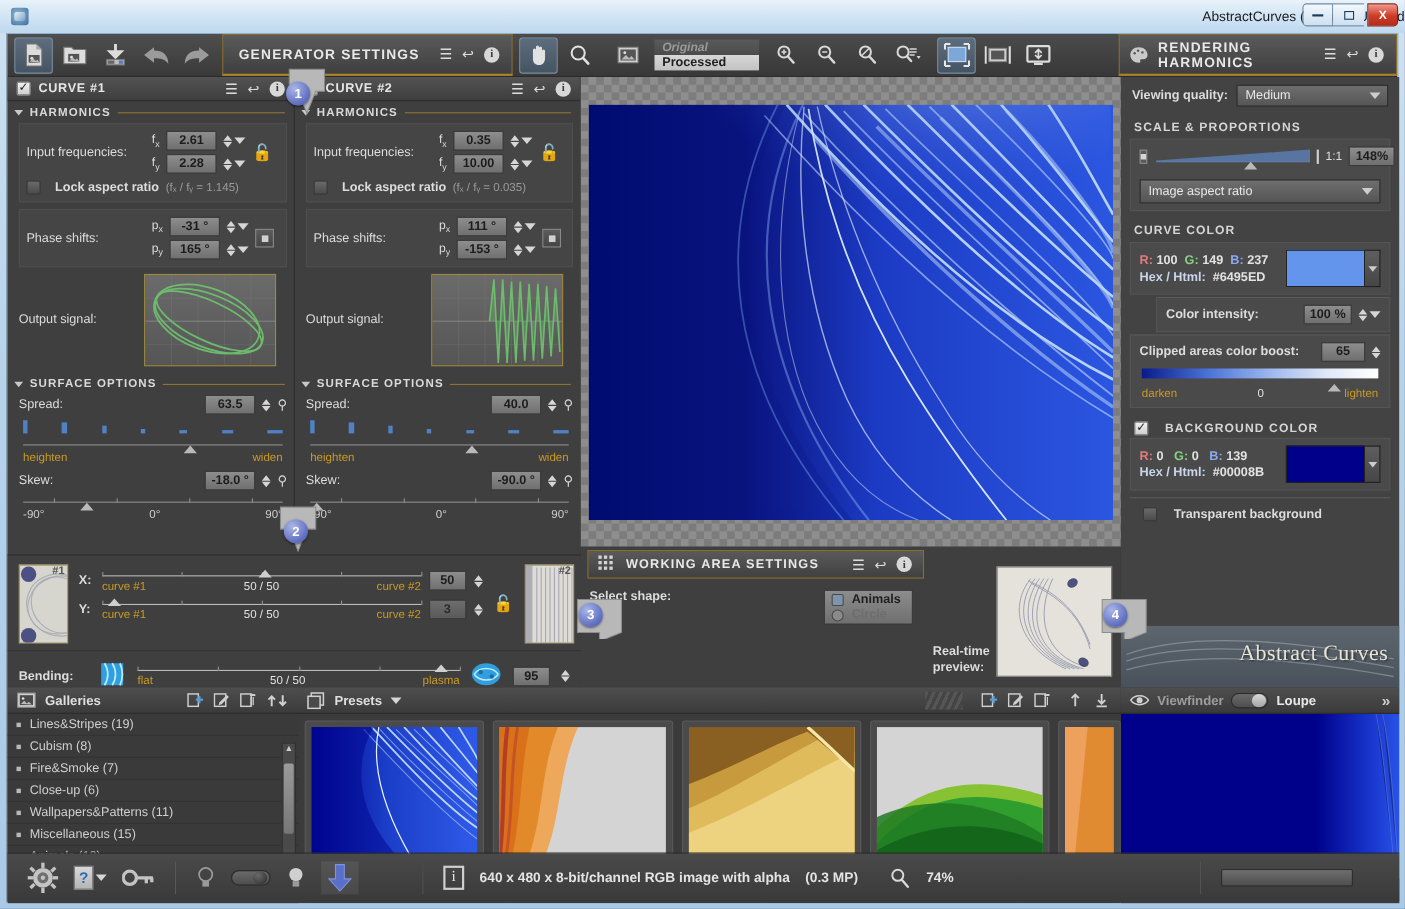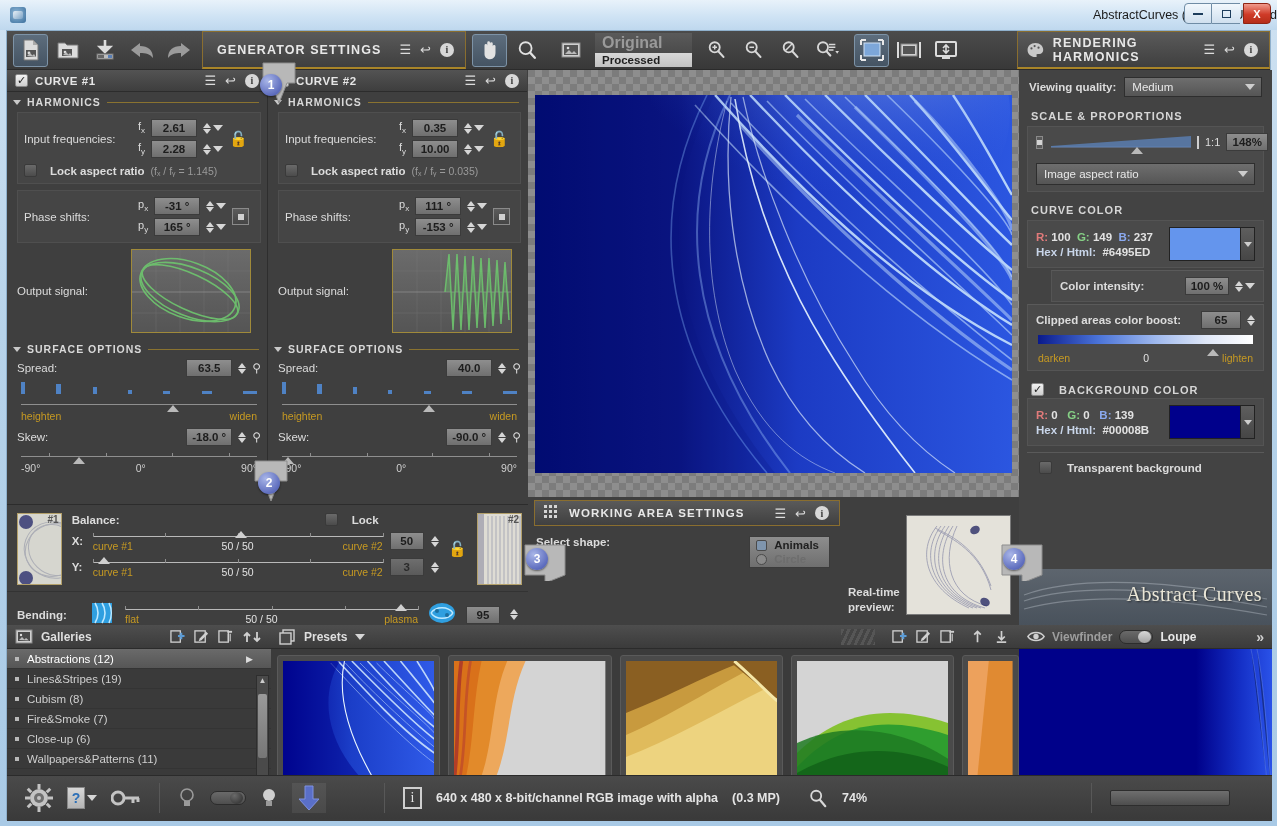--- a/index.html
+++ b/index.html
@@ -377,21 +377,21 @@
         <div class="sep-v"></div>
         <div class="tbtn">
           <svg width="20" height="18" viewBox="0 0 20 18">
               <rect x="1" y="2" width="18" height="14" fill="#cfcfcf" stroke="#888"></rect>
               <rect x="3" y="4" width="14" height="10" fill="#555"></rect>
               <circle cx="7" cy="7" r="1.3" fill="#ddd"></circle>
               <path d="M4 13l4-4 3 3 2-2 3 3z" fill="#bbb"></path>
             </svg>
         </div>
         <div style="display:flex;flex-direction:column;margin:0 6px;">
-          <div style="background:linear-gradient(180deg,#5a5a5a,#4b4b4b);color:#9a9a9a;font-size:16px;font-weight:bold;padding:1px 30px 1px 7px;">Original</div>
+          <div style="background:linear-gradient(180deg,#5a5a5a,#4b4b4b);color:#9a9a9a;font-size:11px;font-weight:bold;padding:1px 30px 1px 7px;font-style:italic;">Original</div>
           <div style="background:linear-gradient(180deg,#d8d8d8,#c2c2c2);color:#1f1f1f;font-size:11.5px;font-weight:bold;padding:1px 30px 1px 7px;">Processed</div>
         </div>
         <div class="tbtn">
           <svg width="22" height="22" viewBox="0 0 24 24">
               <circle cx="9.5" cy="9" r="5.5" fill="none" stroke="#d8d8d8" stroke-width="2"></circle>
               <path d="M13.5 13.5l5.5 6" stroke="#d8d8d8" stroke-width="2.4" stroke-linecap="round"></path>
               <path d="M7 9h5M9.5 6.5v5" stroke="#d8d8d8" stroke-width="1.6"></path>
             </svg>
         </div>
         <div class="tbtn">
@@ -807,27 +807,20 @@
               <g fill="#2b2f6e" opacity=".8">
                 <ellipse cx="8" cy="8" rx="7" ry="7"></ellipse>
                   <ellipse cx="64" cy="8" rx="7" ry="7"></ellipse>
                 <ellipse cx="8" cy="64" rx="7" ry="7"></ellipse>
                   <ellipse cx="64" cy="64" rx="7" ry="7"></ellipse>
               </g>
             </svg>
           </div>
 
           <div style="flex:1;">
-            <div class="balrow" style="justify-content:space-between;">
-              <span class="lbl" style="font-weight:bold">Balance:</span>
-              <span style="display:flex;align-items:center;gap:7px;margin-right:60px;">
-                <span class="chk off"></span>
-                <span class="lbl" style="font-weight:bold">Lock</span>
-              </span>
-            </div>
 
             <div class="balrow" style="margin-top:4px;">
               <span class="lbl" style="width:14px;font-weight:bold">X:</span>
               <div class="balslider">
                 <div class="bal-track">
                   <span class="s-tick" style="left:0%"></span>
                     <span class="s-tick" style="left:25%"></span>
                   <span class="s-tick" style="left:50%"></span>
                     <span class="s-tick" style="left:75%"></span>
                     <span class="s-tick" style="left:100%"></span>
@@ -1235,25 +1228,20 @@
               <path d="M11 5v8M13 5v8" stroke="#d0d0d0" stroke-width="1.2"></path>
             </svg>
           <svg width="22" height="14" viewBox="0 0 22 14">
               <path d="M5 12V3M2 6l3-3 3 3" stroke="#d0d0d0" stroke-width="1.8" fill="none"></path>
               <path d="M15 2v9M12 8l3 3 3-3" stroke="#d0d0d0" stroke-width="1.8" fill="none"></path>
             </svg>
         </span>
       </div>
 
       <div class="gal-list">
-        <div class="gl-item sel">
-            <span class="gl-bullet"></span>
-            <span>Abstractions (12)</span>
-            <span style="margin-left:auto;margin-right:18px;color:#ddd;font-size:9px;">▶</span>
-          </div>
         <div class="gl-item">
             <span class="gl-bullet"></span>
             <span>Lines&amp;Stripes (19)</span>
           </div>
         <div class="gl-item">
             <span class="gl-bullet"></span>
             <span>Cubism (8)</span>
           </div>
         <div class="gl-item">
             <span class="gl-bullet"></span>

